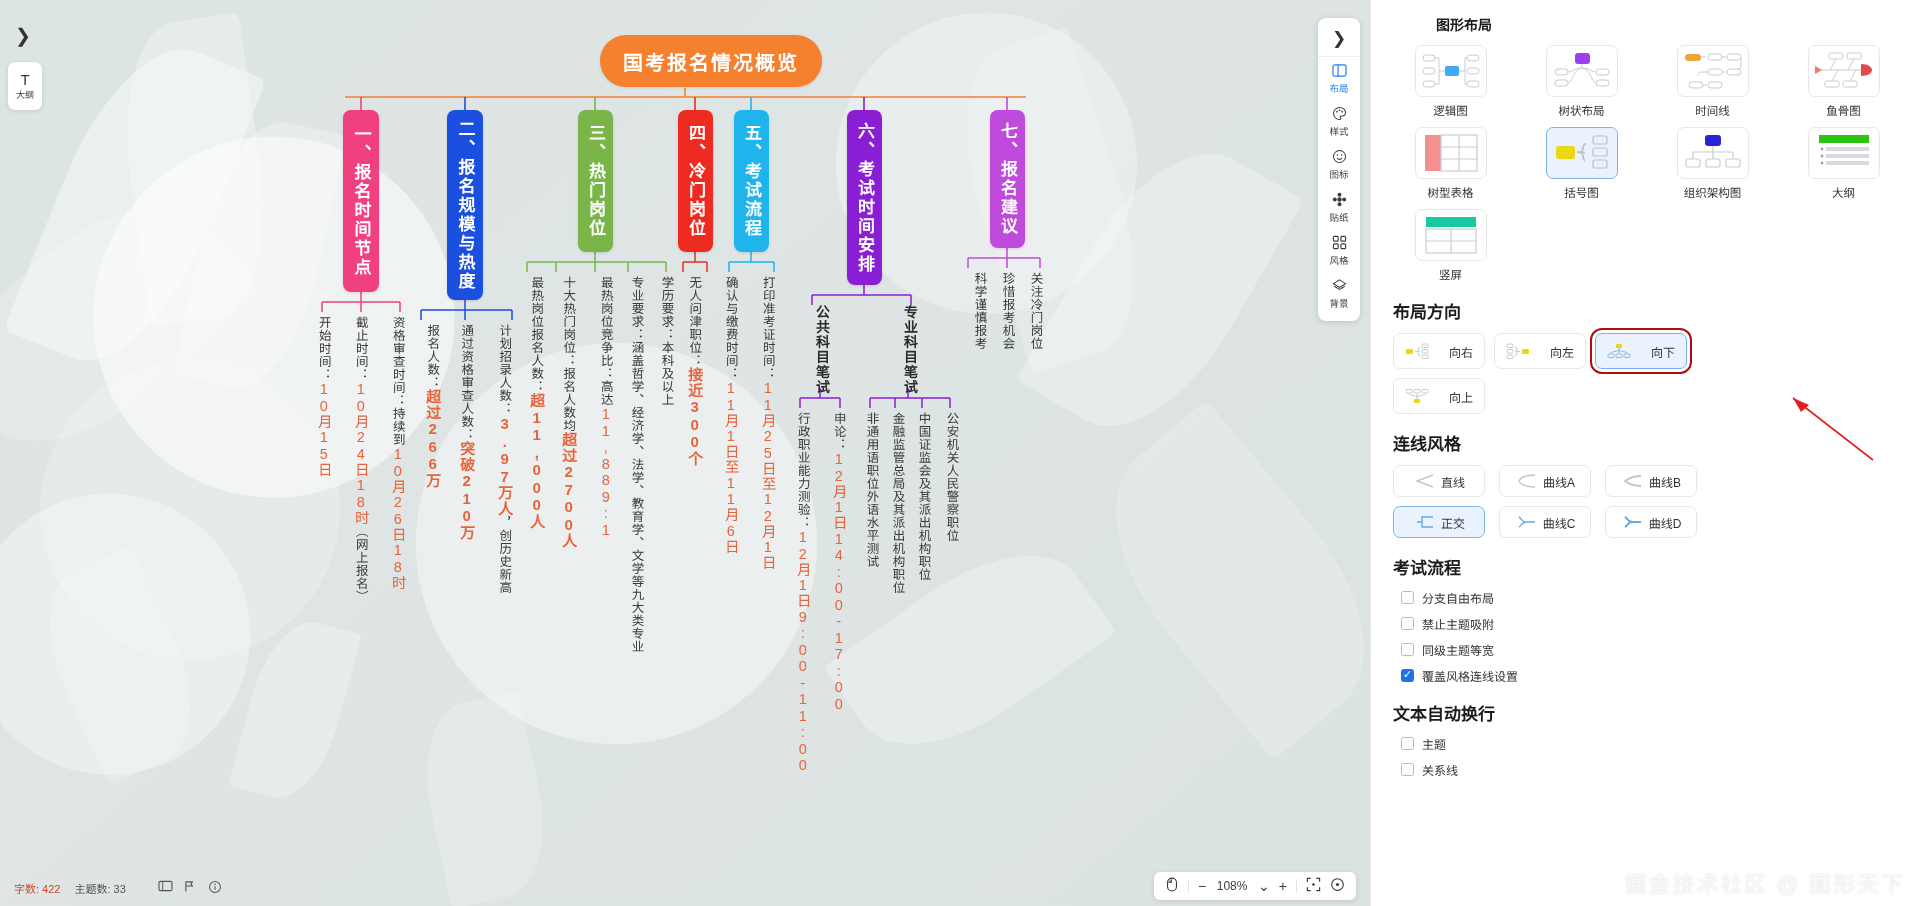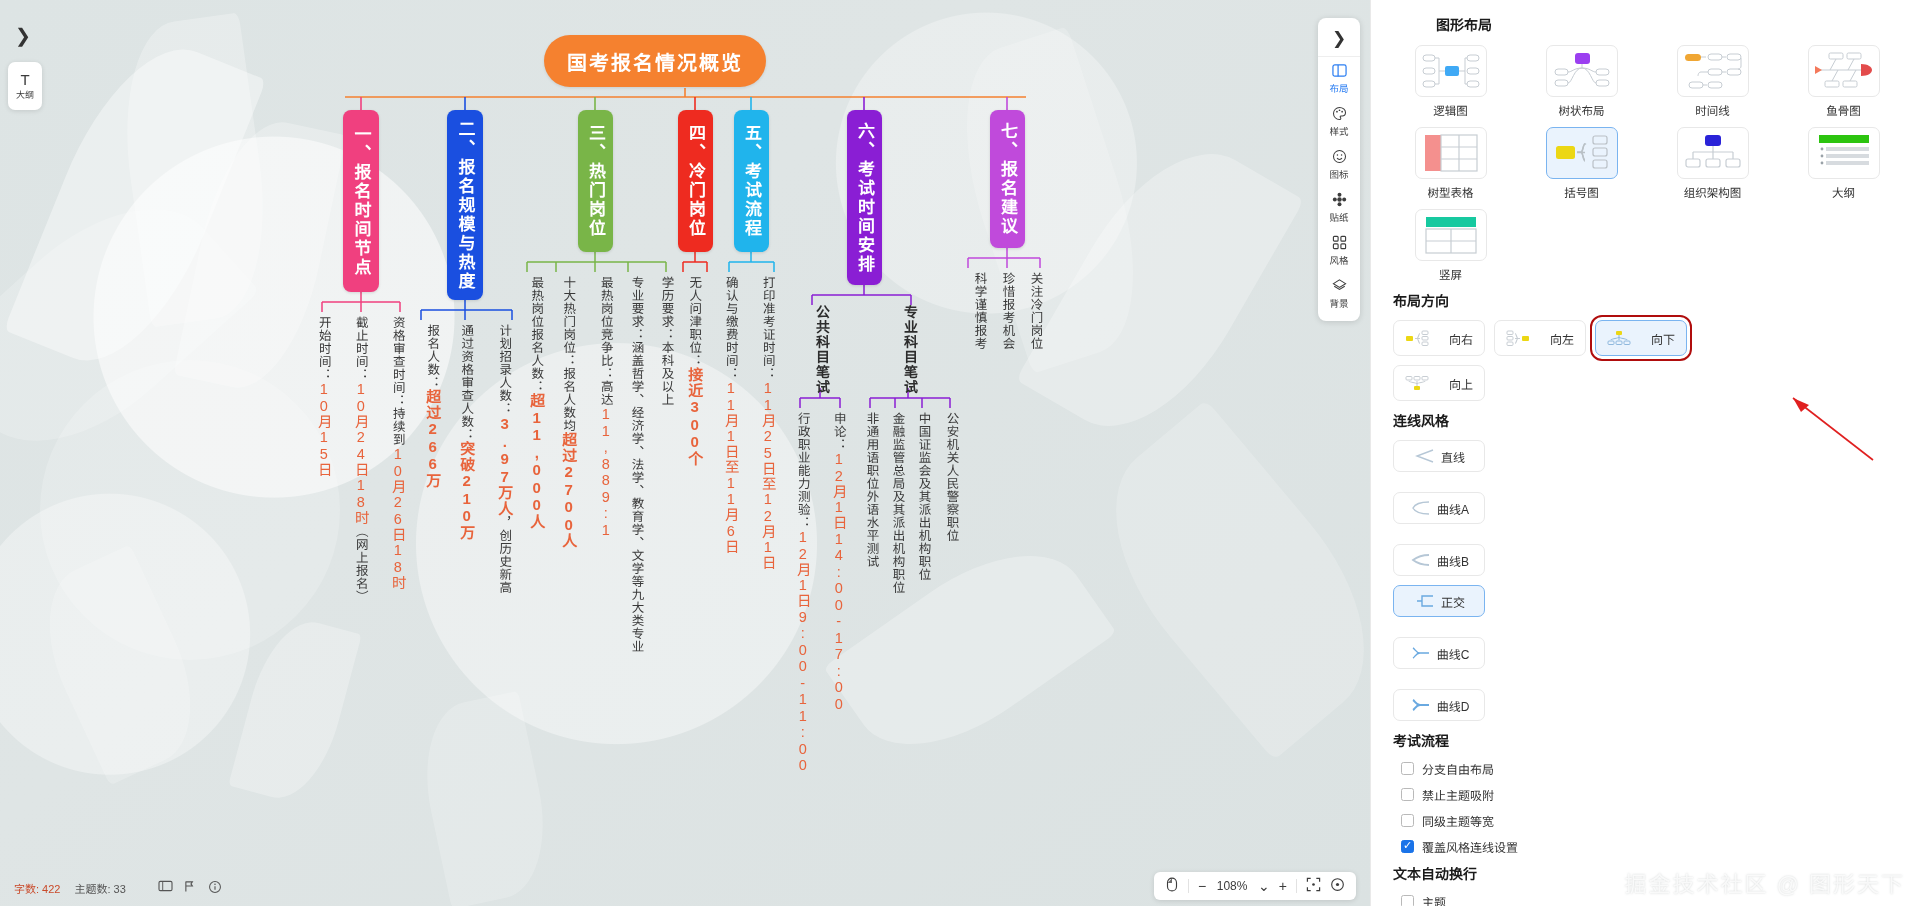--- a/index.html
+++ b/index.html
@@ -71,21 +71,21 @@
   #stat-icons { display:flex; align-items:center; gap:10px; margin-left:18px; color:#555; font-size:13px;}
   #zoombar {
     position:absolute; right:14px; bottom:6px; height:28px;
     background:#fff; border-radius:6px; box-shadow:0 1px 5px rgba(0,0,0,.12);
     display:flex; align-items:center; gap:9px; padding:0 11px; font-size:12px; color:#3c3c3c;
   }
   #zoombar .vsep { width:1px; height:14px; background:#e2e2e2; }
   #zoombar .btn { cursor:pointer; font-size:14px; }
   #zoombar .pct { min-width:34px; text-align:center; }
   .root {
-    position:absolute; left:544px; top:35px; width:222px; height:52px;
+    position:absolute; left:600px; top:35px; width:222px; height:52px;
     background:#f5812f; border-radius:26px; color:#fff;
     display:flex; align-items:center; justify-content:center;
     font-size:20px; font-weight:bold; letter-spacing:2px;
     box-shadow:0 1px 3px rgba(0,0,0,.10);
   }
   .lvl1 {
     position:absolute; border-radius:8px; color:#fff; font-weight:bold;
     writing-mode:vertical-rl; text-orientation:upright;
     display:flex; align-items:center; justify-content:center;
     font-size:17px; letter-spacing:2px; padding:8px 0;
@@ -104,41 +104,41 @@
 
   svg#wires { position:absolute; left:0; top:0; width:1370px; height:906px; pointer-events:none; }
 
   
   #panel {
     position:absolute; right:0; top:0; width:549px; height:906px;
     background:#fff; border-left:1px solid #e9e9e9; z-index:30;
     padding:14px 18px 0 22px; overflow:hidden;
   }
   #panel h3 { margin:0 0 11px; font-size:14px; color:#1b1b1b; font-weight:bold;padding-left:43px; }
-  #panel h4 { margin:8px 0 10px; font-size:14px; color:#1b1b1b; font-weight:bold; }
+  #panel h4 { margin:16px 0 10px; font-size:17px; color:#1b1b1b; font-weight:bold; }
   .grid3 { display:grid; grid-template-columns:repeat(4,1fr); gap:9px 16px; }
   .lay-item { display:flex; flex-direction:column; align-items:center; gap:5px; cursor:pointer; }
   .lay-thumb {
     width:72px; height:52px; border:1px solid #e8e8e8; border-radius:7px;
     background:#fff; display:flex; align-items:center; justify-content:center;
     overflow:hidden;
   }
   .lay-item.sel .lay-thumb { border:1.5px solid #7ab4f0; background:#eaf3fd; }
   .lay-lbl { font-size:11.5px; color:#333; }
 
   .dir-row { display:flex; gap:9px; margin-bottom:9px; }
   .dir-btn {
     width:92px; height:36px; border:1px solid #e8e8e8; border-radius:7px; background:#fff;
     display:flex; align-items:center; justify-content:center; gap:20px;
     font-size:12px; color:#333; cursor:pointer;
   }
   .dir-btn.sel { border:1.5px solid #7ab4f0; background:#eaf3fd; }
   .dir-btn.hl { outline:2.5px solid #b00d0d; outline-offset:3px; }
 
-  .line-row { display:flex; gap:20px; margin-bottom:9px;flex-direction:column; }
+  .line-row { display:flex; gap:14px; margin-bottom:9px; }
   .line-btn {
     width:92px; height:32px; border:1px solid #e8e8e8; border-radius:7px; background:#fff;
     display:flex; align-items:center; justify-content:center; gap:6px;
     font-size:12px; color:#333; cursor:pointer;
   }
   .line-btn.sel { border:1.5px solid #7ab4f0; background:#eaf3fd; }
 
   .chk-row { display:flex; align-items:center; gap:8px; margin:9px 0 0 8px; font-size:12px; color:#333; cursor:pointer;}
   .box { width:13px; height:13px; border:1.3px solid #b9b9b9; border-radius:2.5px; background:#fff;
          display:inline-block; }

